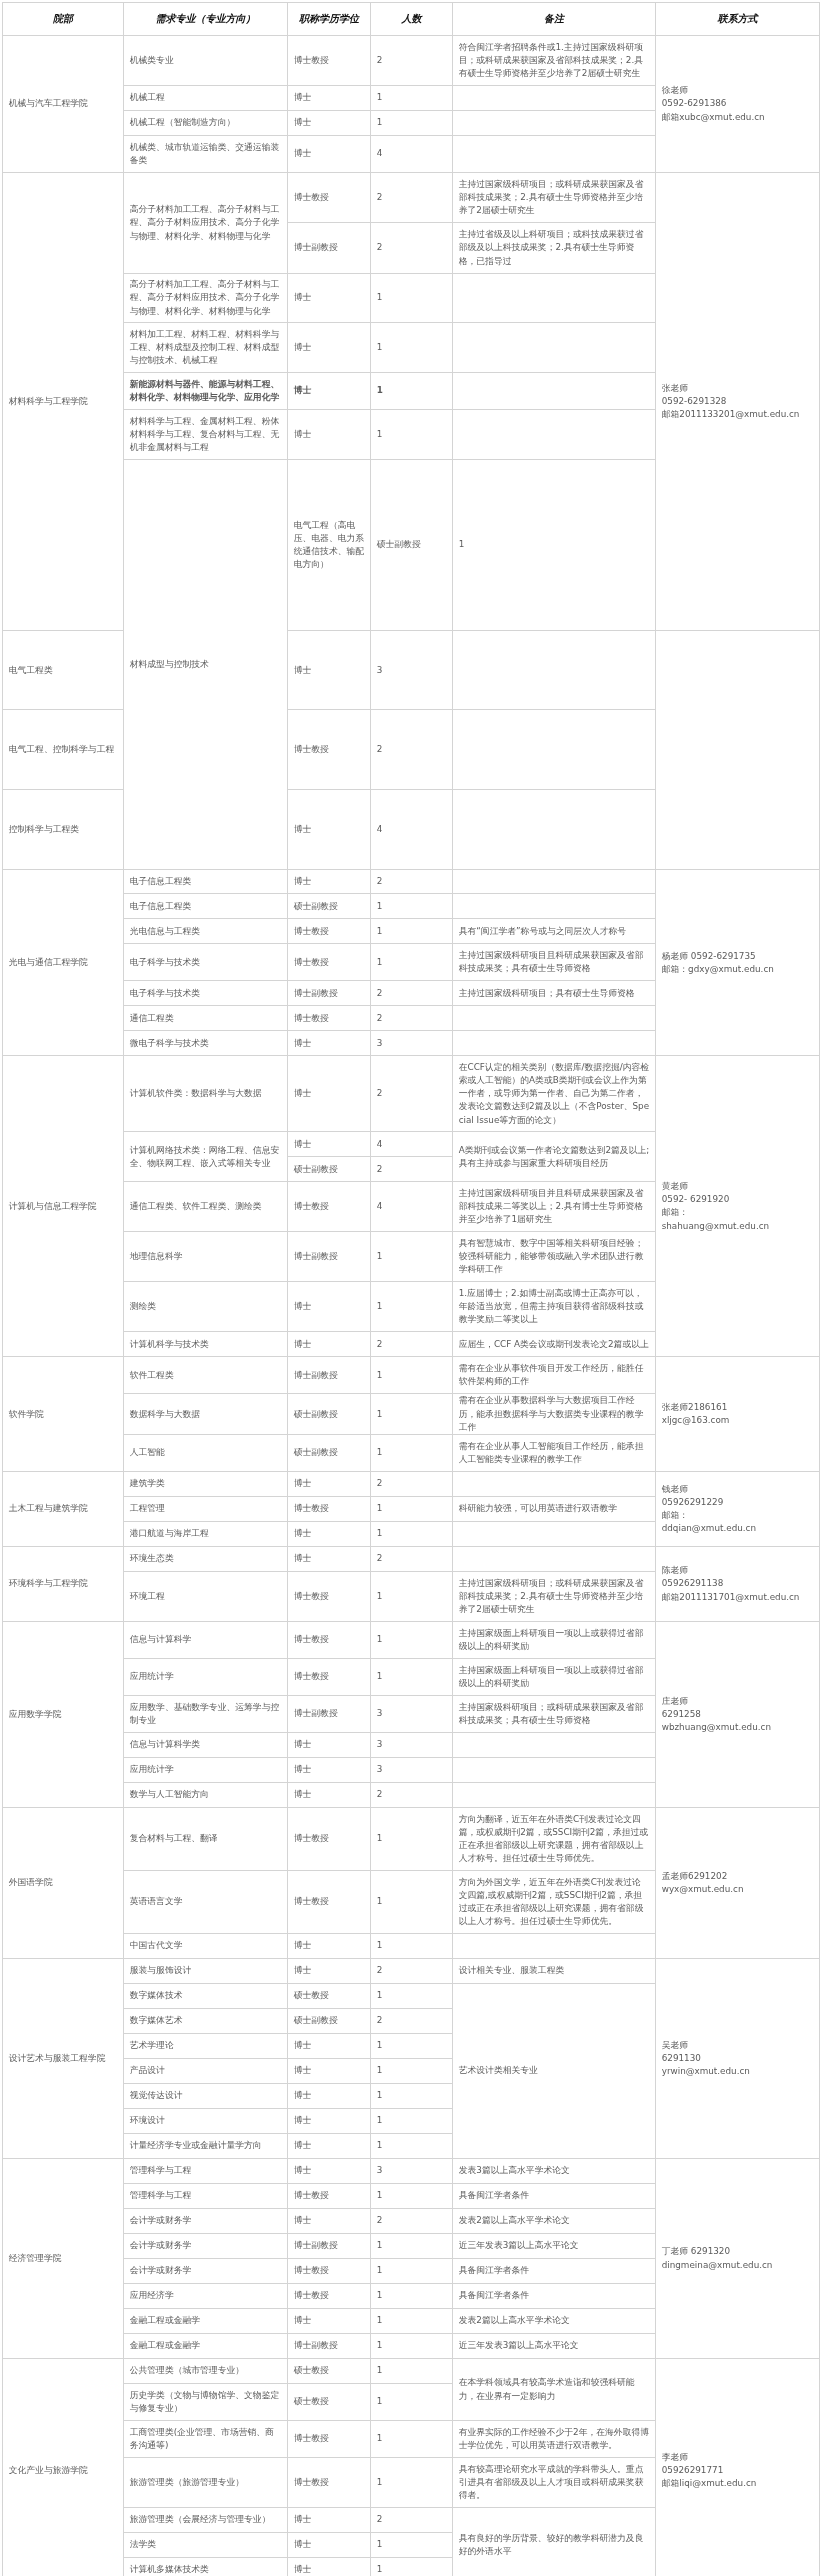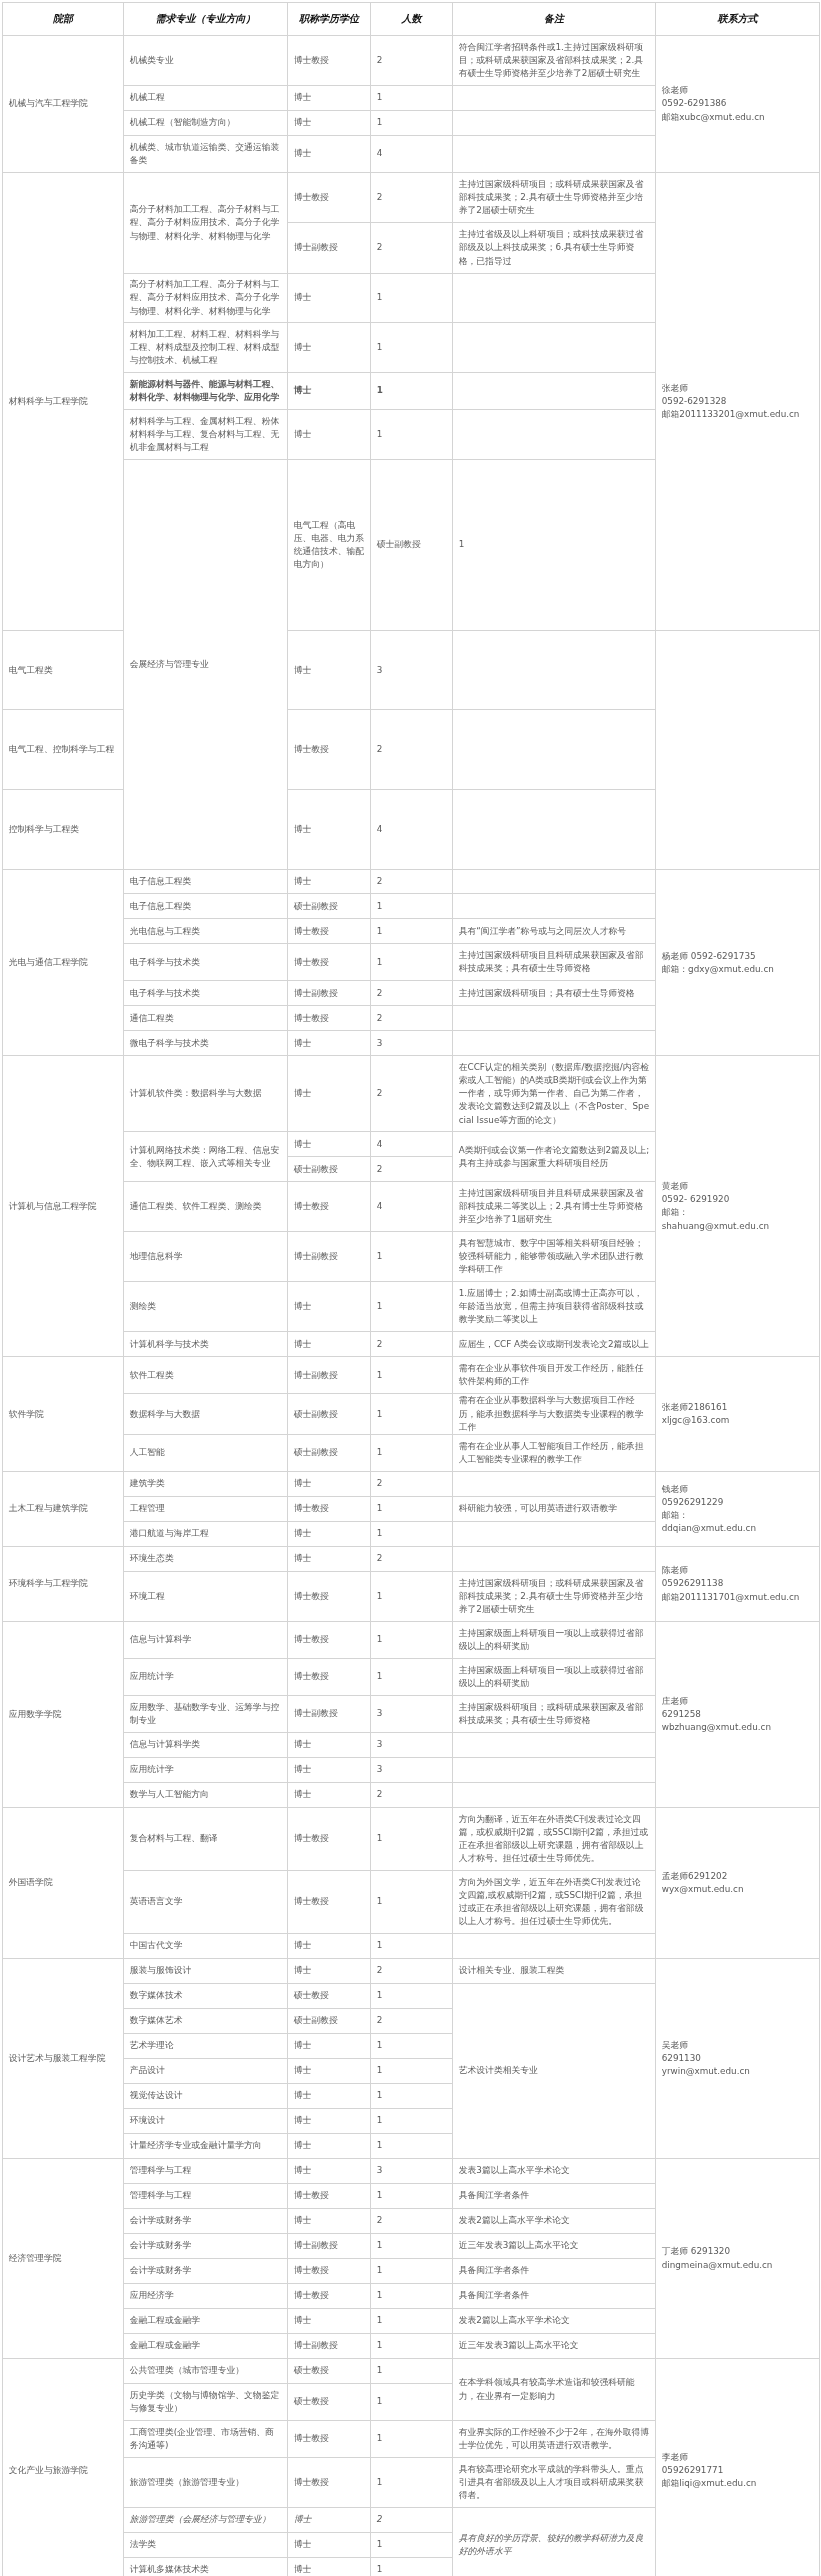--- a/index.html
+++ b/index.html
@@ -68,21 +68,21 @@
         <td>博士教授</td>
         <td>2</td>
         <td>主持过国家级科研项目；或科研成果获国家及省部科技成果奖；2.具有硕士生导师资格并至少培养了2届硕士研究生</td>
         <td rowspan="7" class="contact">张老师
 0592-6291328
 邮箱2011133201@xmut.edu.cn</td>
       </tr>
       <tr style="height: 51px;">
         <td>博士副教授</td>
         <td>2</td>
-        <td>主持过省级及以上科研项目；或科技成果获过省部级及以上科技成果奖；6.具有硕士生导师资格，已指导过</td>
+        <td>主持过省级及以上科研项目；或科技成果获过省部级及以上科技成果奖；2.具有硕士生导师资格，已指导过</td>
       </tr>
       <tr style="height: 49px;">
         <td>高分子材料加工工程、高分子材料与工程、高分子材料应用技术、高分子化学与物理、材料化学、材料物理与化学</td>
         <td>博士</td>
         <td>1</td>
         <td></td>
       </tr>
       <tr style="height: 50px;">
         <td>材料加工工程、材料工程、材料科学与工程、材料成型及控制工程、材料成型与控制技术、机械工程</td>
         <td>博士</td>
@@ -95,21 +95,21 @@
         <td>1</td>
         <td></td>
       </tr>
       <tr style="height: 50px;">
         <td>材料科学与工程、金属材料工程、粉体材料科学与工程、复合材料与工程、无机非金属材料与工程</td>
         <td>博士</td>
         <td>1</td>
         <td></td>
       </tr>
       <tr style="height: 37px;">
-        <td rowspan="4">会展经济与管理专业</td>
+        <td rowspan="4">材料成型与控制技术</td>
         <td>电气工程（高电压、电器、电力系统通信技术、输配电方向）</td>
         <td>硕士副教授</td>
         <td>1</td>
         <td></td>
         <td rowspan="4" class="contact">林老师
 0592-6291305
 邮箱：jlin@xmut.edu.cn</td>
       </tr>
       <tr style="height: 25px;">
         <td>电气工程类</td>
@@ -457,21 +457,21 @@
         <td>博士教授</td>
         <td>1</td>
         <td>有业界实际的工作经验不少于2年，在海外取得博士学位优先，可以用英语进行双语教学。</td>
       </tr>
       <tr style="height: 50px;">
         <td>旅游管理类（旅游管理专业）</td>
         <td>博士教授</td>
         <td>1</td>
         <td>具有较高理论研究水平成就的学科带头人。重点引进具有省部级及以上人才项目或科研成果奖获得者。</td>
       </tr>
-      <tr style="height: 25px; font-style: italic;">
+      <tr style="height: 25px;">
         <td>旅游管理类（会展经济与管理专业）</td>
         <td>博士</td>
         <td>2</td>
         <td rowspan="3">具有良好的学历背景、较好的教学科研潜力及良好的外语水平</td>
       </tr>
       <tr style="height: 25px;">
         <td>法学类</td>
         <td>博士</td>
         <td>1</td>
       </tr>

